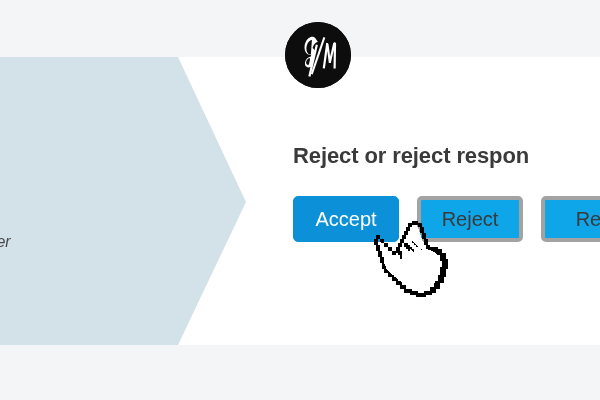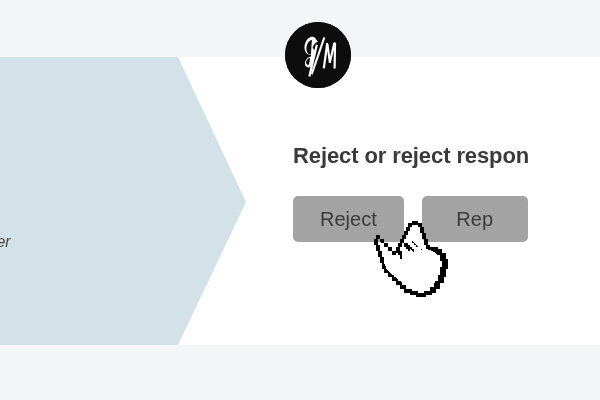--- a/index.html
+++ b/index.html
@@ -152,23 +152,23 @@
     justify-content: center;
     cursor: pointer;
     white-space: nowrap;
   }
   .btn-primary {
     background: #0c91d8;
     color: #ffffff;
     border: 1px solid #0c91d8;
   }
   .btn-secondary {
-    background: #a3a3a3;
+    background: #0ea5e9;
     color: #3a3a3a;
-    border: 7px solid #a3a3a3;
+    border: 4px solid #a3a3a3;
   }
 
   
   .cursor {
     position: absolute;
     left: 370px;
     top: 221px;
     width: 96px;
     height: 82px;
     z-index: 20;
@@ -223,20 +223,21 @@
         <path d="M41.3 20.2l-3.6 26.1l2.2 0.3l2.4-17.5l1.5 12.0l2.0-0.1l3.0-13.0l-0.3 18.4l2.2 0.0
                  l0.4-24.4c0.0-1.0-0.5-1.7-1.3-1.8c-0.8-0.1-1.5 0.5-1.7 1.4l-3.0 13.0l-1.5-11.9
                  c-0.1-1.0-0.8-1.7-1.6-1.7c-0.8 0.0-1.5 0.7-1.6 1.7z"></path>
       </g>
     </svg>
   </div>
 
   <div class="panel-heading">Reject or reject respon</div>
 
   <div class="button-row">
+    <div class="btn btn-primary">Accept</div>
     <div class="btn btn-secondary">Reject</div>
     <div class="btn btn-secondary">Rep</div>
   </div>
 
   <div class="cursor">
     <svg width="96" height="82" viewBox="0 0 48 41" shape-rendering="crispEdges" aria-hidden="true">
       <g fill="#000000">
 
         <rect x="19" y="1" width="2" height="2"></rect>
         <rect x="21" y="0" width="3" height="2"></rect>

